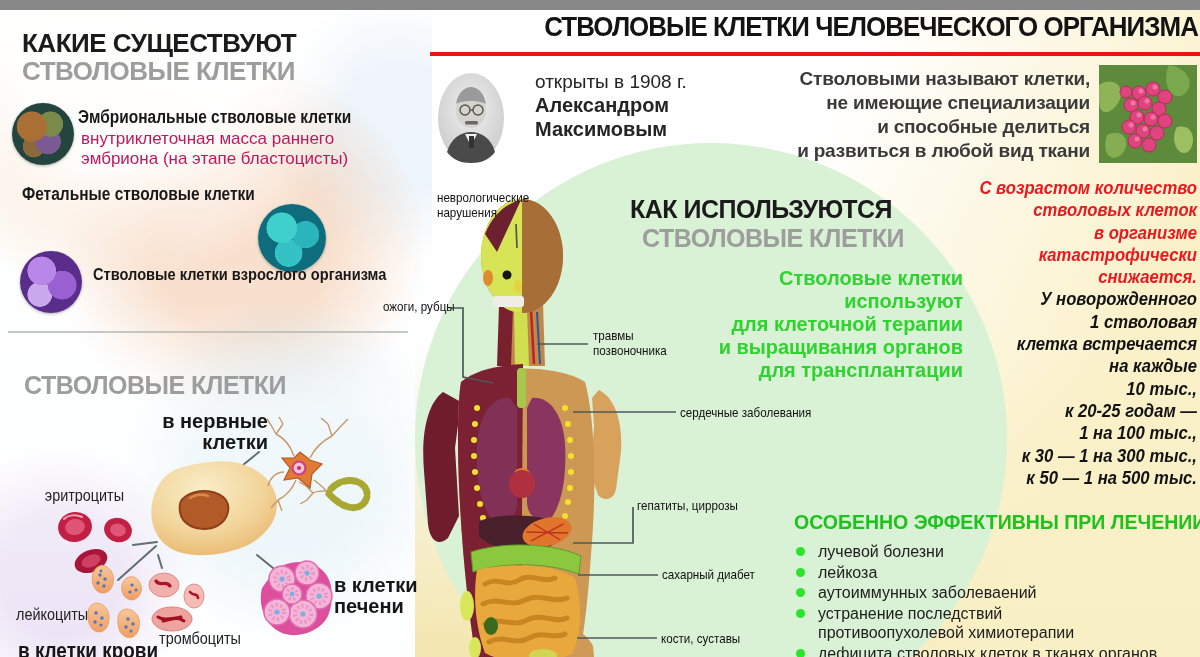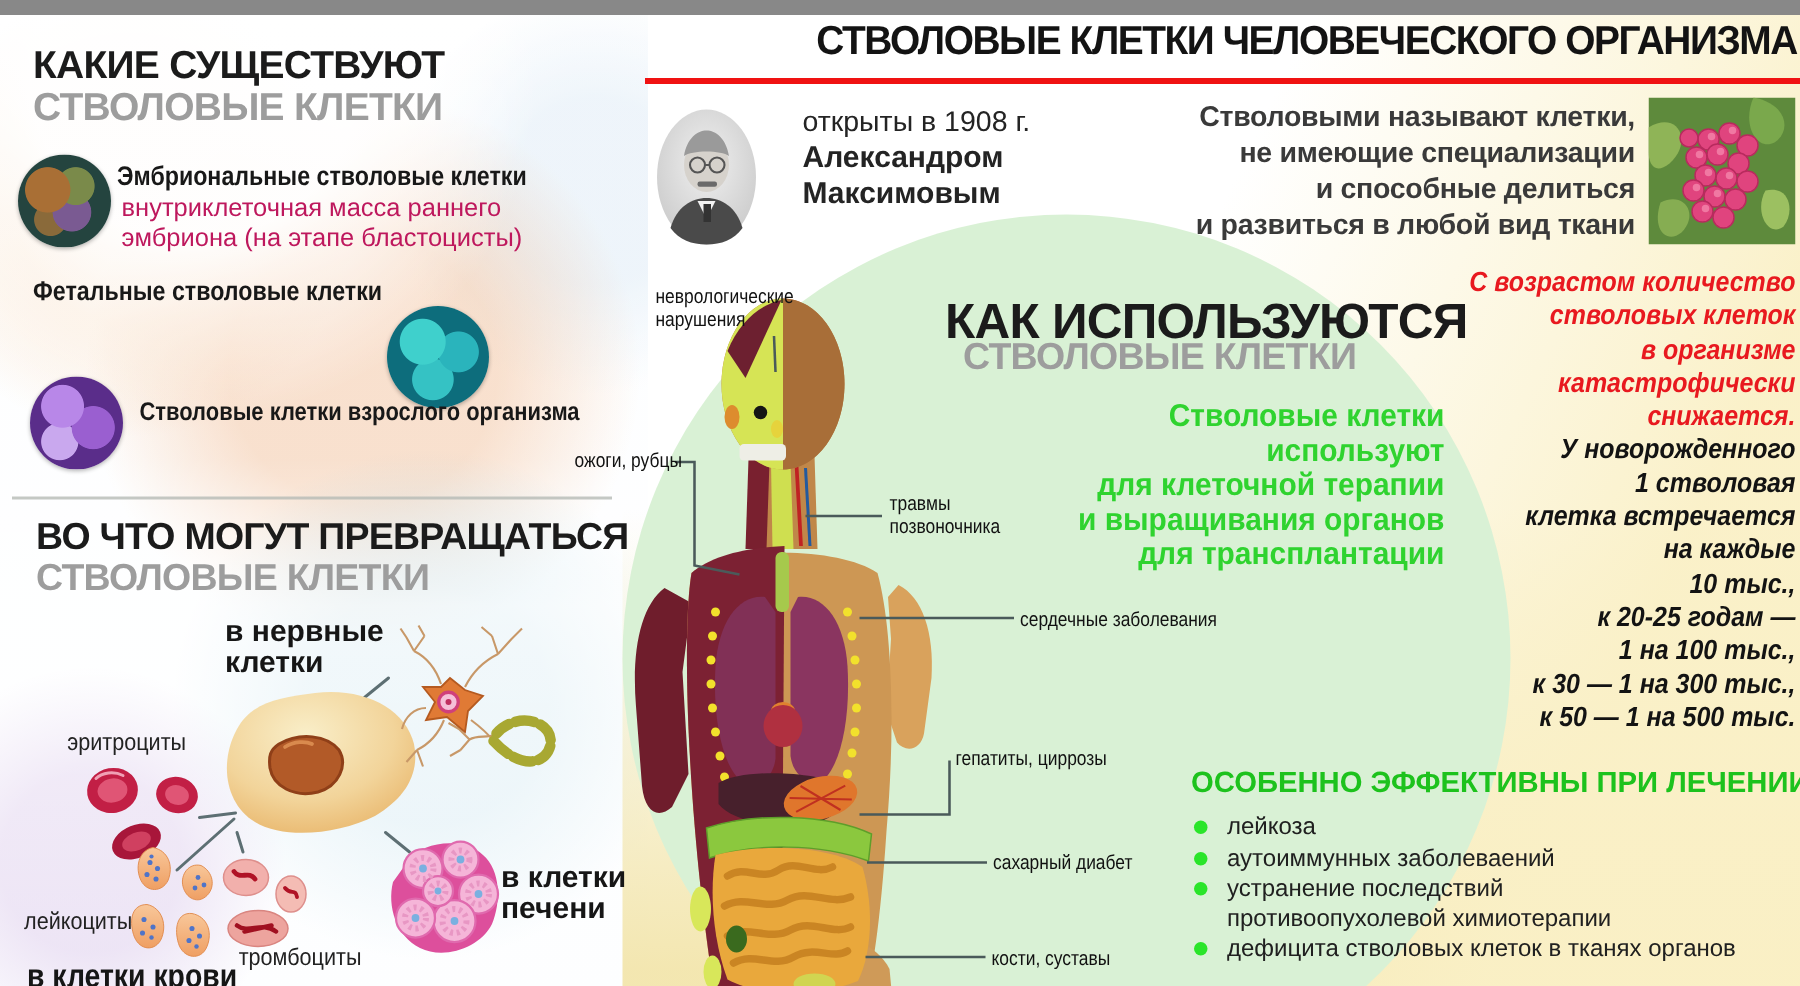--- a/index.html
+++ b/index.html
@@ -62,21 +62,21 @@
     background: radial-gradient(circle at 35% 32%, #b887e8 0 24%, rgba(0,0,0,0) 25%),
       radial-gradient(circle at 68% 55%, #9a5fd0 0 26%, rgba(0,0,0,0) 27%),
       radial-gradient(circle at 32% 70%, #c9a8ee 0 20%, rgba(0,0,0,0) 21%),
       radial-gradient(circle, #5a2d8a 0 100%); }
   .divider { left:8px; top:321px; width:400px; height:2px; background:#b5bab5; opacity:.8; }
 
   .small-label { font-size:16px; color:#222; }
   .bold-label { font-size:19px; font-weight:bold; color:#161616; line-height:21px; }
 
   
-  .usage-title { left:630px; top:185px; font-size:33px; font-weight:bold; letter-spacing:-.5px; color:#1b1b1b; white-space:nowrap; }
+  .usage-title { left:630px; top:185px; font-size:25px; font-weight:bold; letter-spacing:-.5px; color:#1b1b1b; white-space:nowrap; }
   .usage-sub { left:642px; top:214px; font-size:25px; font-weight:bold; letter-spacing:-.5px; color:#9d9d9d; white-space:nowrap; }
   .green-text { left:600px; top:256px; width:363px; text-align:right; font-size:21px; font-weight:bold;
       color:#2fd32f; line-height:23px; }
   .green-text div { transform:scaleX(.95); transform-origin:100% 50%; white-space:nowrap; }
 
   
   .callout { font-size:13.5px; color:#111; line-height:15px; }
 
   
   .age-panel { left:955px; top:167px; width:242px; text-align:right; font-weight:bold; font-size:18.5px; line-height:22.3px;font-style:italic; }
@@ -178,24 +178,23 @@
 эмбриона (на этапе бластоцисты)</div>
 
   <div class="abs item-title narrow nowrap" style="left:22px;top:174px">Фетальные стволовые клетки</div>
   <div class="abs cell-circle cells-fetal"></div>
 
   <div class="abs cell-circle cells-adult"></div>
   <div class="abs item-title narrow nowrap" style="left:93px;top:255px;font-size:17px">Стволовые клетки взрослого организма</div>
 
   <div class="abs divider"></div>
 
-  <div class="abs sec-title" style="left:24px;top:334px;font-size:25px">ВО ЧТО МОГУТ ПРЕВРАЩАТЬСЯ</div>
   <div class="abs sec-sub" style="left:24px;top:361px;font-size:25px">СТВОЛОВЫЕ КЛЕТКИ</div>
 
-  <div class="abs bold-label pre" style="left:150px;top:401px;width:118px;font-size:20px">в нервные
+  <div class="abs bold-label pre" style="left:150px;top:401px;width:118px;text-align:right;font-size:20px">в нервные
 клетки</div>
   <div class="abs small-label narrowR" style="left:36px;top:477px">эритроциты</div>
   <div class="abs small-label narrowR" style="left:8px;top:596px">лейкоциты</div>
   <div class="abs small-label narrowR" style="left:150px;top:620px">тромбоциты</div>
   <div class="abs bold-label narrow nowrap" style="left:18px;top:630px;font-size:22px">в клетки крови</div>
   <div class="abs bold-label pre" style="left:334px;top:565px;font-size:20px">в клетки
 печени</div>
 
   <svg class="abs" style="left:0;top:430px" width="430" height="227" viewBox="0 0 430 227">
     <g stroke="#5d6f73" stroke-width="2" stroke-linecap="round" fill="none">
@@ -435,20 +434,21 @@
     <div class="age-black">на каждые</div>
     <div class="age-black">10 тыс.,</div>
     <div class="age-black">к 20-25 годам —</div>
     <div class="age-black">1 на 100 тыс.,</div>
     <div class="age-black">к 30 — 1 на 300 тыс.,</div>
     <div class="age-black">к 50 — 1 на 500 тыс.</div>
   </div>
 
   <div class="abs treat-title">ОСОБЕННО ЭФФЕКТИВНЫ ПРИ ЛЕЧЕНИИ</div>
   <div class="abs treat-list">
+    <div class="tr-item"><span class="dot"></span><span>лучевой болезни</span></div>
     <div class="tr-item"><span class="dot"></span><span>лейкоза</span></div>
     <div class="tr-item"><span class="dot"></span><span>аутоиммунных заболеваений</span></div>
     <div class="tr-item"><span class="dot"></span><span>устранение последствий
 противоопухолевой химиотерапии</span></div>
     <div class="tr-item"><span class="dot"></span><span>дефицита стволовых клеток в тканях органов</span></div>
   </div>
 
 </div>
 
 </body></html>

